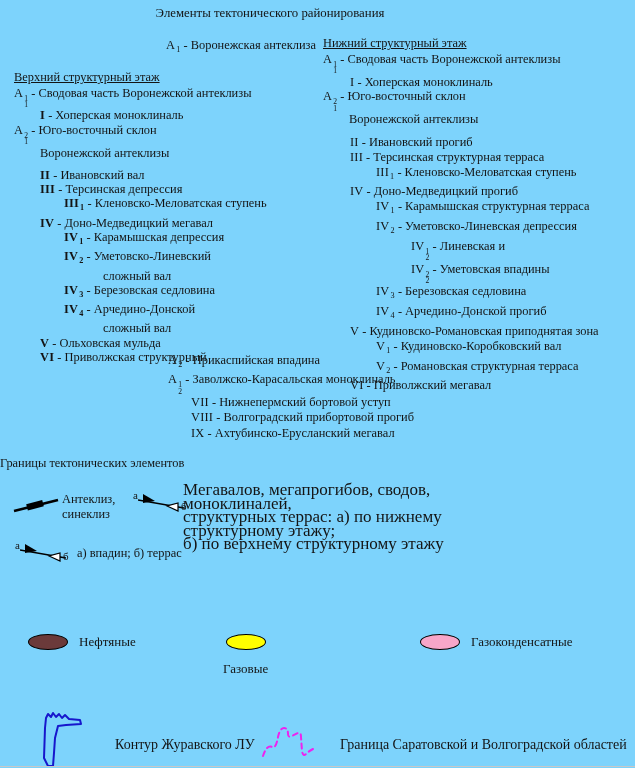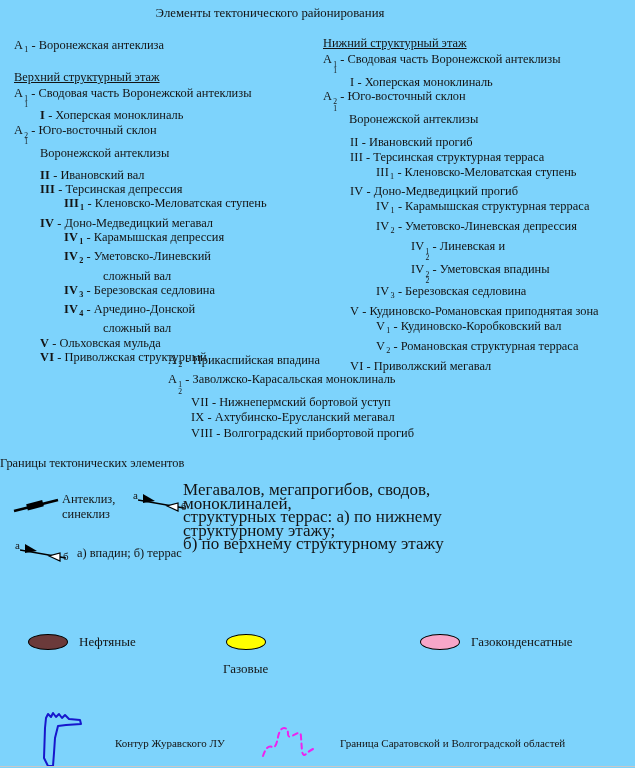--- a/index.html
+++ b/index.html
@@ -28,33 +28,33 @@
   .abs{position:absolute;}
   #anticline-label{left:62px;top:492px;line-height:15px;}
   #megaswell-label{left:183px;top:483px;width:345px;line-height:13.6px;font-size:17px;}
   #basin-label{left:77px;top:546px;}
   .ab-sym{display:inline-flex;align-items:flex-start;}
   .ab-a{font-size:11px;position:relative;top:-5px;margin-right:0;}
   .ab-b{font-size:11px;position:relative;top:6px;margin-left:-3px;}
   .dep{display:flex;align-items:center;gap:11px;position:absolute;}
   .ellipse{width:38px;height:14px;border:1.2px solid #000;border-radius:50%;}
   .dep span{font-size:13px;}
-  .footer-label{font-size:11px;text-align:right;}
+  .footer-label{font-size:14px;text-align:right;}
   #bottom-rule{position:absolute;bottom:1px;left:0;width:100%;height:1px;background:#c8c8c8;}
 </style>
 </head>
 <body>
 
 <div id="page">
 
   <div id="title">Элементы тектонического районирования</div>
 
   <div id="col-left">
     <div>
-        <div class="line" style="padding-left: 0px;"><span class="code">A<span class="subonly">1</span></span><span> - </span><span class="txt">Воронежская антеклиза</span></div>
+        <div class="line" style="padding-left: 0px; text-align: right;"><span class="code">A<span class="subonly">1</span></span><span> - </span><span class="txt">Воронежская антеклиза</span></div>
       </div>
     <span class="heading-underline">Верхний структурный этаж</span>
     <div>
         <div class="line" style="padding-left: 0px;"><span class="code">A<span class="stack">
               <span class="sp">1</span>
               <span class="sb">1</span>
             </span></span><span> - </span><span class="txt">Сводовая часть Воронежской антеклизы</span></div>
         <div class="line" style="padding-left: 26px;"><span class="code b">I</span><span> - </span><span class="txt">Хоперская моноклиналь</span></div>
         <div class="line" style="padding-left: 0px;"><span class="code">A<span class="stack">
               <span class="sp">2</span>
@@ -97,36 +97,37 @@
         <div class="line" style="padding-left: 53px;"><span class="code">IV<span class="subonly">2</span></span><span> - </span><span class="txt">Уметовско-Линевская депрессия</span></div>
         <div class="line" style="padding-left: 88px;"><span class="code">IV<span class="stack">
               <span class="sp">1</span>
               <span class="sb">2</span>
             </span></span><span> - </span><span class="txt">Линевская и</span></div>
         <div class="line" style="padding-left: 88px;"><span class="code">IV<span class="stack">
               <span class="sp">2</span>
               <span class="sb">2</span>
             </span></span><span> - </span><span class="txt">Уметовская впадины</span></div>
         <div class="line" style="padding-left: 53px;"><span class="code">IV<span class="subonly">3</span></span><span> - </span><span class="txt">Березовская седловина</span></div>
+        <div class="line" style="padding-left: 53px;"><span class="code">IV<span class="subonly">4</span></span><span> - </span><span class="txt">Арчедино-Донской прогиб</span></div>
         <div class="line" style="padding-left: 27px;"><span class="code">V</span><span> - </span><span class="txt">Кудиновско-Романовская приподнятая зона</span></div>
         <div class="line" style="padding-left: 53px;"><span class="code">V<span class="subonly">1</span></span><span> - </span><span class="txt">Кудиновско-Коробковский вал</span></div>
         <div class="line" style="padding-left: 53px;"><span class="code">V<span class="subonly">2</span></span><span> - </span><span class="txt">Романовская структурная терраса</span></div>
         <div class="line" style="padding-left: 27px;"><span class="code">VI</span><span> - </span><span class="txt">Приволжский мегавал</span></div>
       </div>
   </div>
 
   <div id="caspian">
       <div class="line" style="padding-left: 0px;"><span class="code">A<span class="subonly">2</span></span><span> - </span><span class="txt">Прикаспийская впадина</span></div>
       <div class="line" style="padding-left: 0px;"><span class="code">A<span class="stack">
             <span class="sp">1</span>
             <span class="sb">2</span>
           </span></span><span> - </span><span class="txt">Заволжско-Карасальская моноклиналь</span></div>
       <div class="line" style="padding-left: 23px;"><span class="code">VII</span><span> - </span><span class="txt">Нижнепермский бортовой уступ</span></div>
+      <div class="line" style="padding-left: 23px;"><span class="code">VIII</span><span> - </span><span class="txt">Волгоградский прибортовой прогиб</span></div>
       <div class="line" style="padding-left: 23px;"><span class="code">IX</span><span> - </span><span class="txt">Ахтубинско-Ерусланский мегавал</span></div>
-      <div class="line" style="padding-left: 23px;"><span class="code">VIII</span><span> - </span><span class="txt">Волгоградский прибортовой прогиб</span></div>
     </div>
 
   <div id="h-boundaries">Границы тектонических элементов</div>
 
   <div class="abs" style="left:12px;top:496px;">
     <svg width="48" height="18" viewBox="0 0 48 18">
       <line x1="2" y1="15" x2="46" y2="4" stroke="#000" stroke-width="2.6"></line>
       <line x1="15" y1="11.4" x2="31" y2="7.2" stroke="#000" stroke-width="6.5"></line>
     </svg>
   </div>

